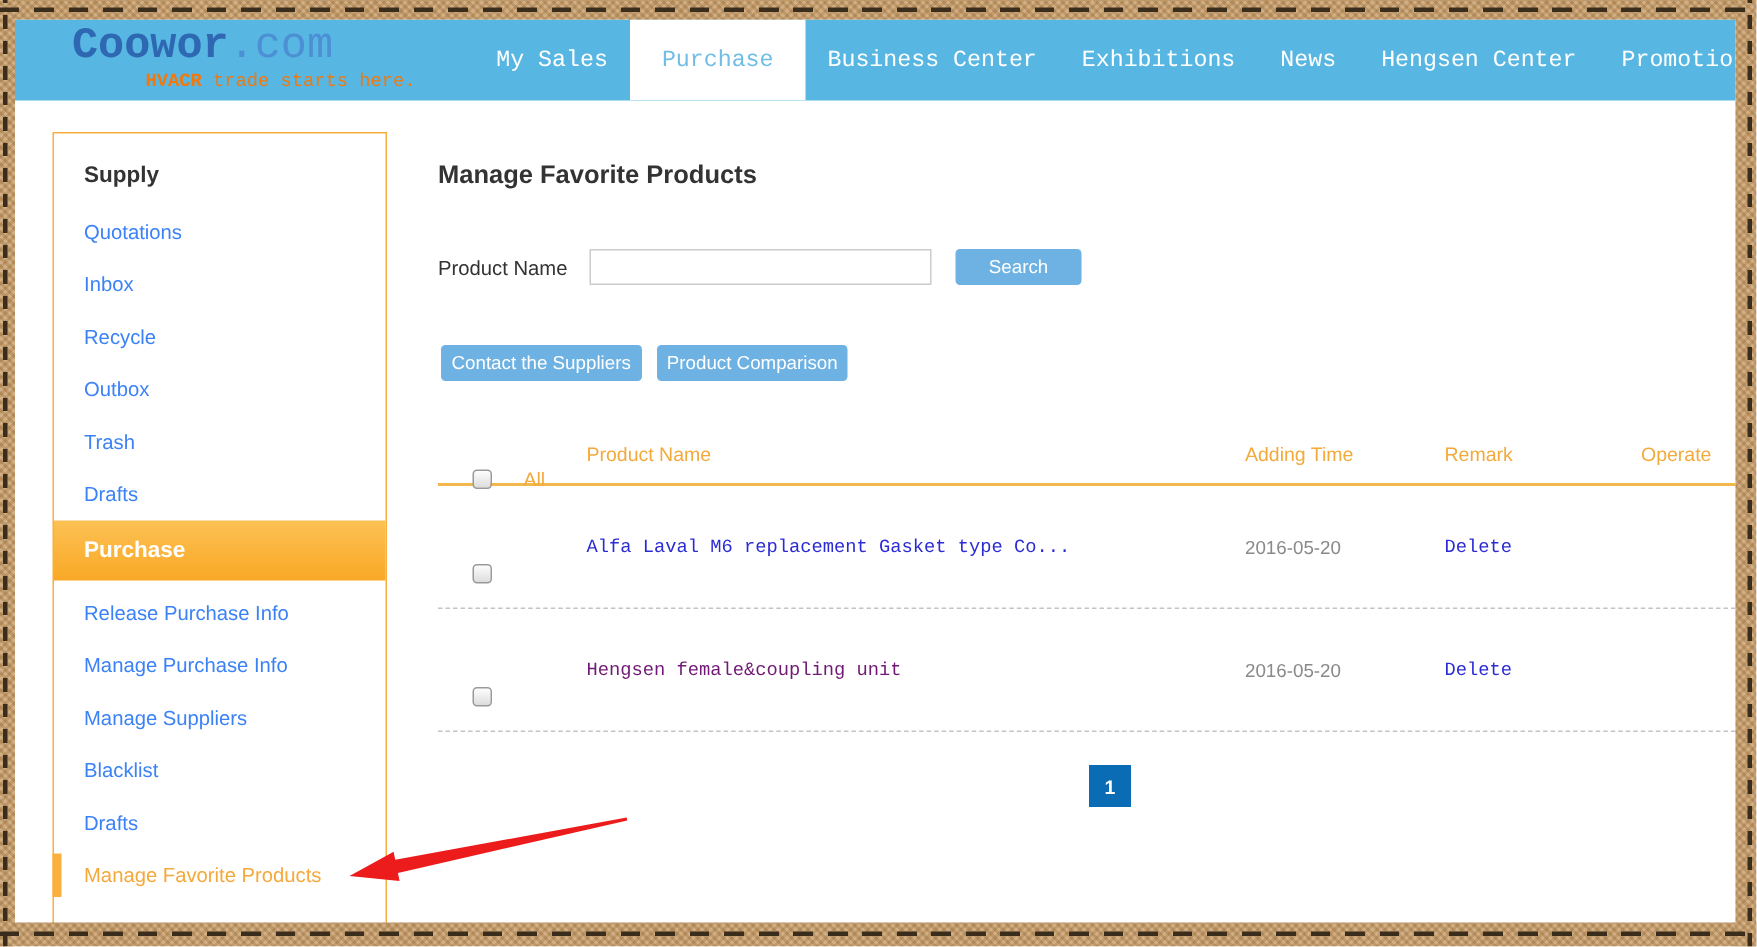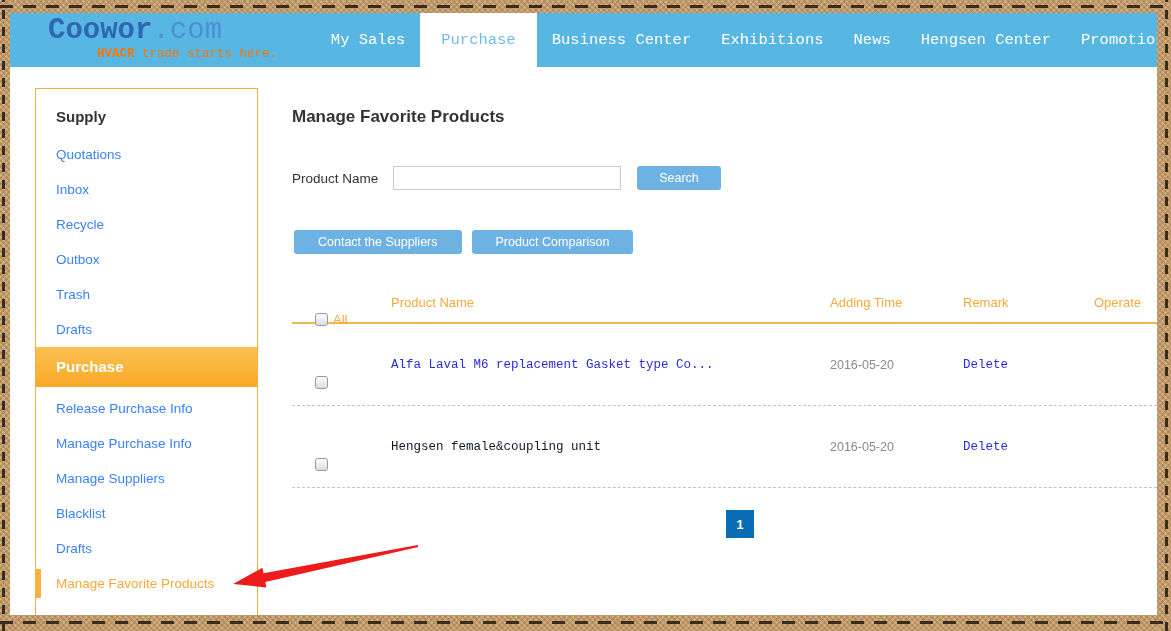--- a/index.html
+++ b/index.html
@@ -39,33 +39,33 @@
   .sb-band{margin-top:0;height:40px;line-height:40px;padding-left:20px;font-size:15px;font-weight:bold;color:#fff;background:linear-gradient(#FCC153,#F9A826);}
   .sb-gap{height:4px;}
   .sb-item.active{color:#F6A93B;}
   .sb-item.active .sb-indicator{position:absolute;left:-1px;top:3px;width:6px;height:29px;background:#FBB03E;}
 
   
   .main-title{position:absolute;left:292px;top:107px;font-size:17px;font-weight:bold;color:#333;}
   .search-row{position:absolute;left:292px;top:165px;height:26px;display:flex;align-items:center;}
   .search-label{font-size:13.5px;color:#333;width:101px;}
   .search-input{width:218px;height:22px;border:1px solid #CCC;font-size:13px;padding:0 4px;outline:none;color:#333;}
-  .btn{display:inline-block;border:none;background:#6DB2E2;color:#fff;font-size:12.5px;border-radius:3px;height:24px;line-height:24px;padding:0 24px;cursor:pointer;font-family:"Liberation Sans",sans-serif;}
+  .btn{display:inline-block;border:none;background:#6DB2E2;color:#fff;font-size:12.5px;border-radius:3px;height:24px;line-height:24px;padding:0 7px;cursor:pointer;font-family:"Liberation Sans",sans-serif;}
   .search-btn{margin-left:16px;width:84px;padding:0;text-align:center;}
   .actions{position:absolute;left:294px;top:230px;display:flex;gap:10px;}
 
   
   .ftable{position:absolute;left:292px;top:277px;width:865px;}
   .trow{display:grid;grid-template-columns:99px 439px 133px 131px 1fr;align-items:center;}
   .thead{height:45px;color:#F3AA3C;font-size:13px;border-bottom:2px solid #F3B84B;}
   .tbodyrow{height:81px;font-size:12.5px;border-bottom:1px dashed #C3C3C3;}
-  .cell-check{padding-left:23px;display:flex;align-items:center;gap:5px;margin-top:35px;}
+  .cell-check{padding-left:23px;display:flex;align-items:center;gap:21px;margin-top:35px;}
   .cbx{appearance:none;-webkit-appearance:none;width:13px;height:13px;border:1px solid #999;border-radius:3px;background:linear-gradient(#FDFDFD,#DDD);margin:0;cursor:pointer;}
   .link{color:#2B2BD6;cursor:pointer;text-decoration:none;font-family:Liberation Mono, monospace;}
-  .link.visited{color:#0f172a;text-align:center;}
+  .link.visited{color:#701a75;text-align:center;}
   .date{color:#8A8A8A;}
   .pagination{position:absolute;left:726px;top:510px;}
   .page-num{width:28px;height:28px;background:#0A6CB5;color:#fff;font-size:13px;font-weight:bold;display:flex;align-items:center;justify-content:center;cursor:pointer;}
 
   .arrow-svg{position:absolute;left:225px;top:535px;z-index:5;pointer-events:none;}
 </style>
 </head>
 <body>
 
 <div id="page">

